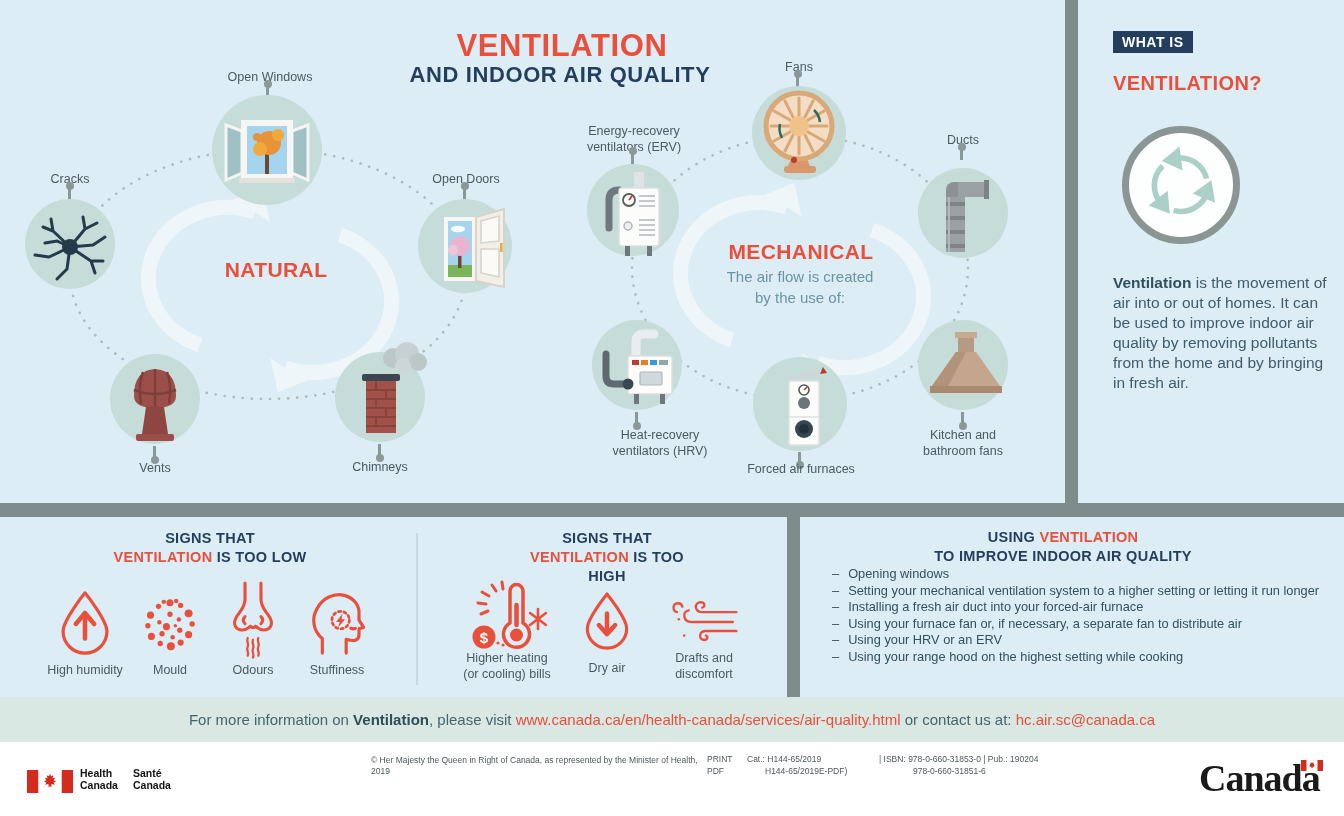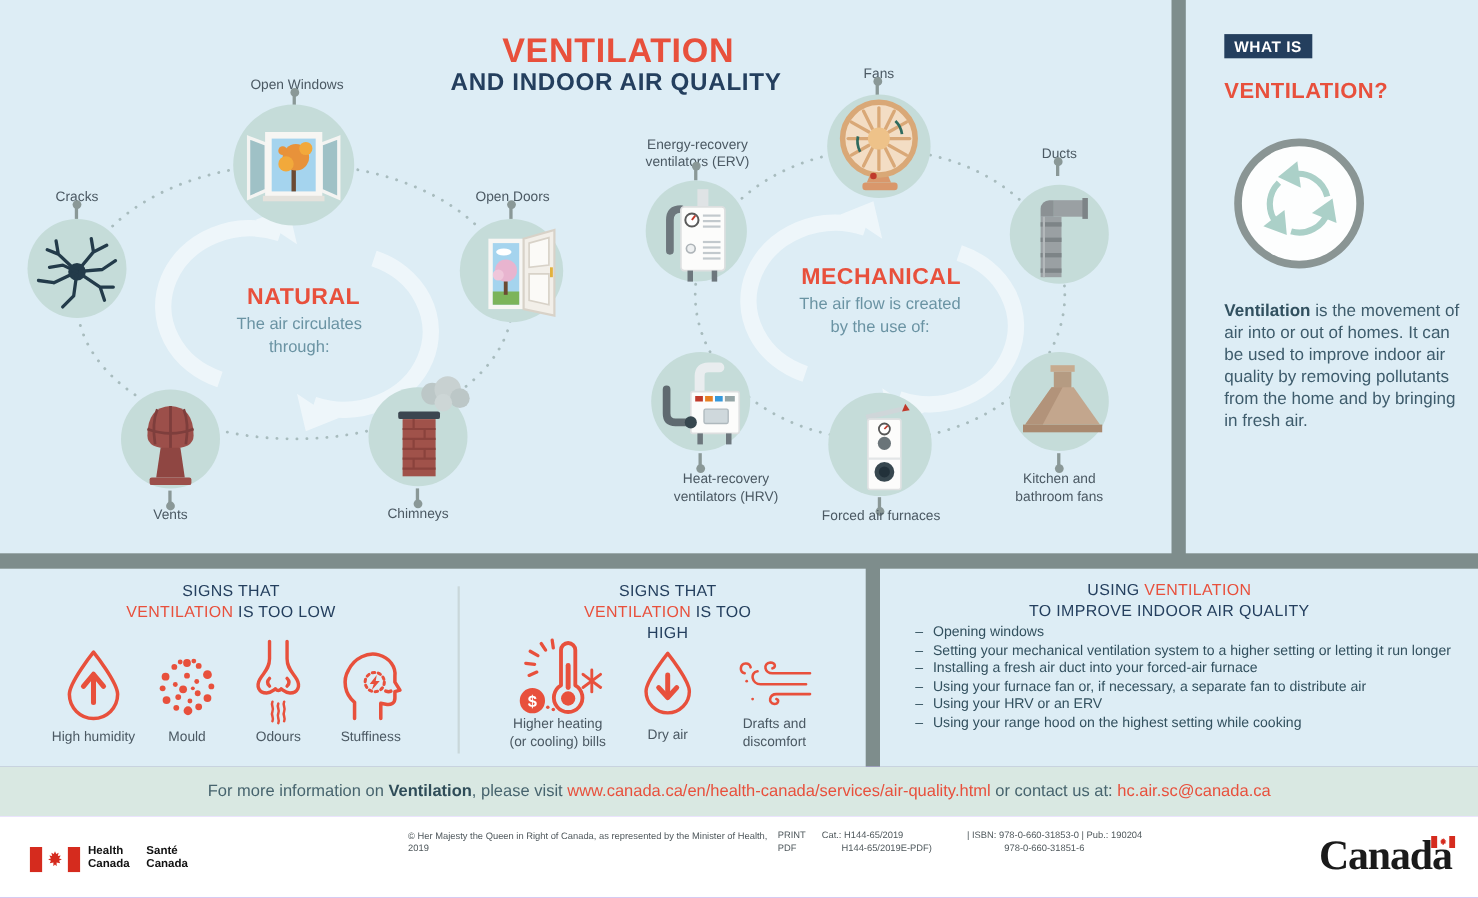--- a/index.html
+++ b/index.html
@@ -37,21 +37,21 @@
   .pin{position:absolute;width:3px;background:#8a9897}
   .pin i{position:absolute;left:50%;transform:translateX(-50%);width:8px;height:8px;border-radius:50%;background:#8a9897}
   .pin.up i{top:-6px}
   .pin.down i{bottom:-6px}
 
   .tagbox{background:var(--navy);color:#fff;font-size:14px;font-weight:800;padding:3px 9px;letter-spacing:.5px;display:inline-block}
   .whatis-head{font-size:20px;font-weight:800;color:var(--accent-red);letter-spacing:.4px}
   .definition{font-size:15.5px;line-height:20px;color:var(--text-slate)}
   .definition b{font-weight:700;color:#31505f}
 
-  .sec-title{font-size:14.5px;font-weight:400;line-height:1.3;color:var(--navy);letter-spacing:.3px}
+  .sec-title{font-size:14.5px;font-weight:700;line-height:1.3;color:var(--navy);letter-spacing:.3px}
   .sec-title .acc{color:var(--accent-red)}
   .sign-label{font-size:12.5px;color:var(--label-gray);line-height:1.3}
 
   .using-list{list-style:none;font-size:12.8px;color:#32505e}
   .using-list li{display:flex;line-height:16.6px}
   .using-list li::before{content:"–";margin-right:9px;color:#32505e}
 
   .band-text{font-size:15px;color:#47646e}
   .band-text b{color:#2f4c58}
   .band-link{color:var(--accent-red);font-weight:400;text-decoration:none;cursor:pointer}
@@ -84,22 +84,20 @@
           <polygon points="787,207 764,195 794,183 802,217" fill="#ffffff" stroke="none"></polygon>
         <path d="M872,230 A78,70 0 0 1 817,363"></path>
           <polygon points="817,363 840,375 810,387 802,353" fill="#ffffff" stroke="none"></polygon>
       </g>
     </svg>
 
     <div class="abs ctr main-title1" style="left:562px;top:28px">VENTILATION</div>
     <div class="abs ctr main-title2" style="left:560px;top:62px">AND INDOOR AIR QUALITY</div>
 
     <div class="abs ctr cycle-head" style="left:276px;top:258px">NATURAL</div>
-    <div class="abs ctr cycle-sub pre" style="left:272px;top:284px">The air circulates
-through:</div>
 
     <div class="abs ctr item-label" style="left:270px;top:70px">Open Windows</div>
     <div class="pin up abs" style="left:266px;top:86px;height:12px">
         <i></i>
       </div>
     <div class="circle" style="left:212px;top:95px;width:110px;height:110px">
       <svg width="110" height="110" viewBox="0 0 110 110">
         <polygon points="14,30 30,36 30,78 14,85" fill="#9fc1c6" stroke="#f4f4f2" stroke-width="3"></polygon>
         <polygon points="96,30 80,36 80,78 96,85" fill="#9fc1c6" stroke="#f4f4f2" stroke-width="3"></polygon>
         <rect x="29" y="25" width="52" height="60" fill="#f7f6f3"></rect>

